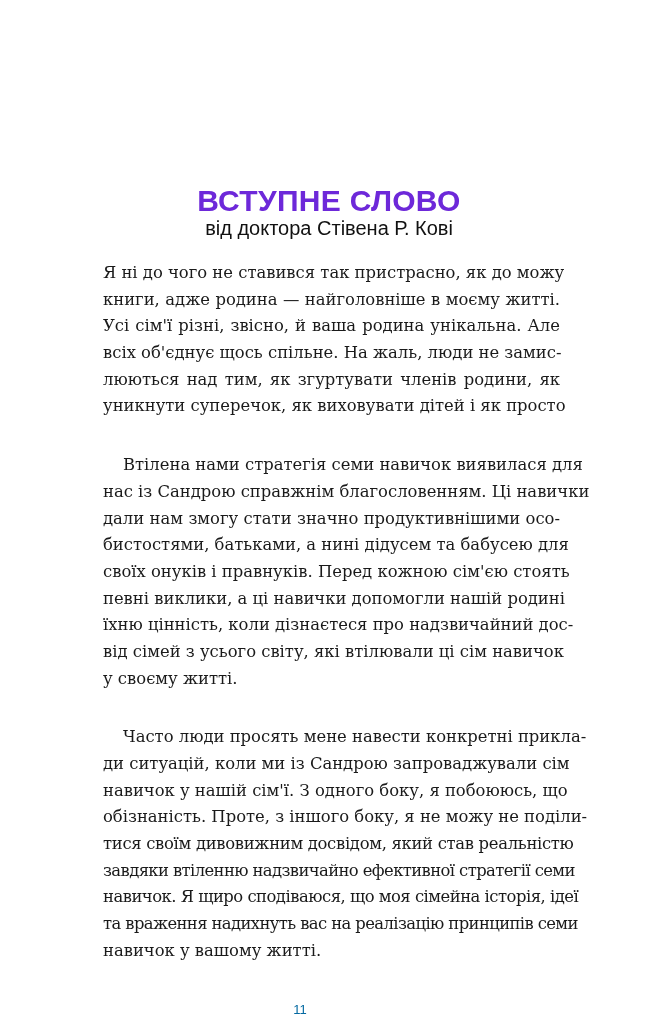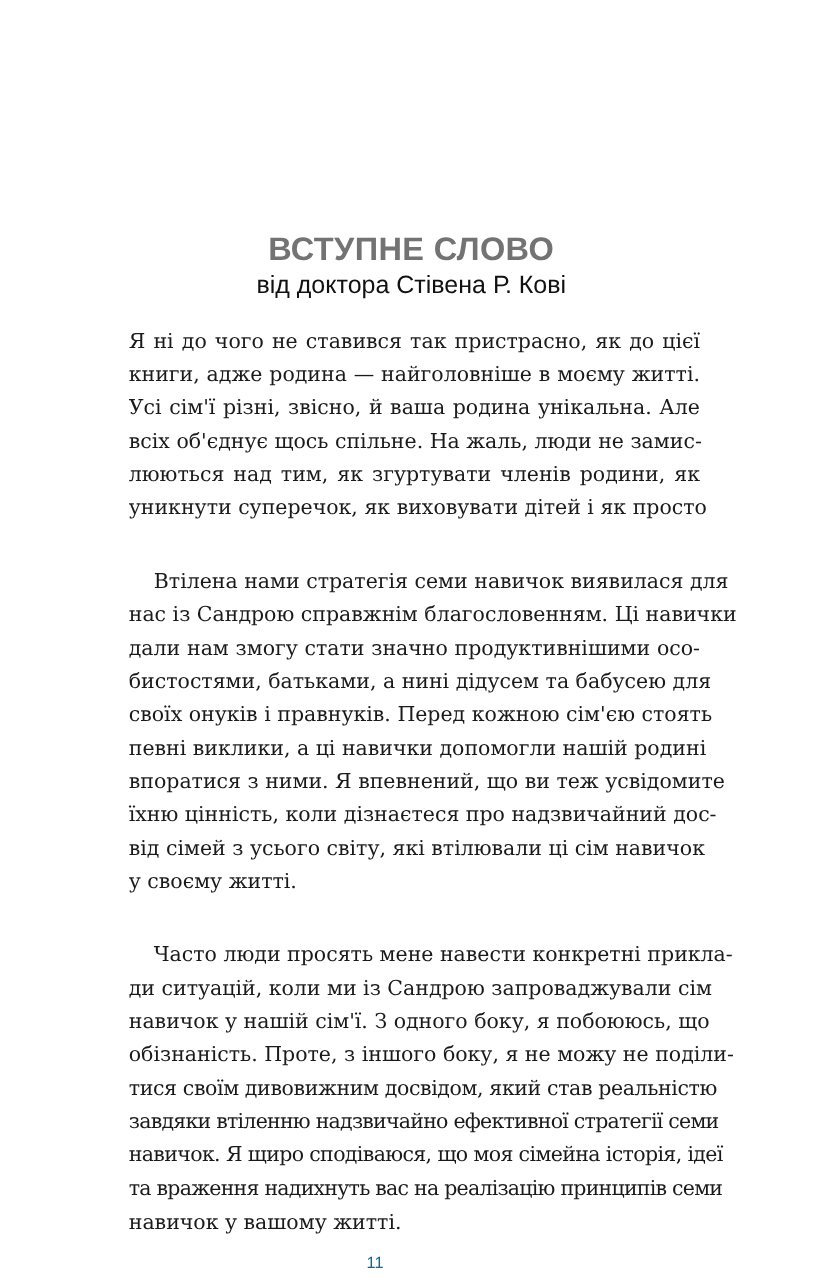--- a/index.html
+++ b/index.html
@@ -1,21 +1,21 @@
 <!DOCTYPE html>
 <html><head>
 <meta charset="utf-8">
 <style>
   html, body { margin: 0; padding: 0; background: #ffffff; }
   body { width: 658px; height: 1024px; position: relative; overflow: hidden; }
   .page { position: absolute; left: 0; top: 0; width: 658px; height: 1024px; background: #fff; }
   .title {
     position: absolute; left: 0; width: 658px; top: 184px;
     text-align: center; font-family: "Liberation Sans", sans-serif;
-    font-weight: bold; font-size: 26px; color: #737373; letter-spacing: 0.3px;
+    font-weight: bold; font-size: 30px; color: #6d28d9; letter-spacing: 0.3px;
   }
   .subtitle {
     position: absolute; left: 0; width: 658px; top: 217px;
     text-align: center; font-family: "Liberation Sans", sans-serif;
     font-size: 20px; color: #111;
   }
   .body-text {
     position: absolute; left: 103px; top: 260px; width: 457px;
     font-family: "DejaVu Serif", serif; font-size: 16.4px; color: #1a1a1a;
   }
@@ -32,34 +32,33 @@
 </style>
 </head>
 <body>
 
 <div class="page">
   <div class="title">ВСТУПНЕ СЛОВО</div>
   <div class="subtitle">від доктора Стівена Р. Кові</div>
 
   <div class="body-text">
 
-    <span class="line">Я ні до чого не ставився так пристрасно, як до цієї</span>
+    <span class="line">Я ні до чого не ставився так пристрасно, як до можу</span>
     <span class="line">книги, адже родина — найголовніше в моєму житті.</span>
     <span class="line">Усі сім'ї різні, звісно, й ваша родина унікальна. Але</span>
     <span class="line">всіх об'єднує щось спільне. На жаль, люди не замис-</span>
     <span class="line">люються над тим, як згуртувати членів родини, як</span>
     <span class="line">уникнути суперечок, як виховувати дітей і як просто</span>
 
     <span class="line indent">Втілена нами стратегія семи навичок виявилася для</span>
     <span class="line">нас із Сандрою справжнім благословенням. Ці навички</span>
     <span class="line">дали нам змогу стати значно продуктивнішими осо-</span>
     <span class="line">бистостями, батьками, а нині дідусем та бабусею для</span>
     <span class="line">своїх онуків і правнуків. Перед кожною сім'єю стоять</span>
     <span class="line">певні виклики, а ці навички допомогли нашій родині</span>
-    <span class="line">впоратися з ними. Я впевнений, що ви теж усвідомите</span>
     <span class="line">їхню цінність, коли дізнаєтеся про надзвичайний дос-</span>
     <span class="line">від сімей з усього світу, які втілювали ці сім навичок</span>
     <span class="line last">у своєму житті.</span>
 
     <span class="line indent">Часто люди просять мене навести конкретні прикла-</span>
     <span class="line">ди ситуацій, коли ми із Сандрою запроваджували сім</span>
     <span class="line">навичок у нашій сім'ї. З одного боку, я побоююсь, що</span>
     <span class="line">обізнаність. Проте, з іншого боку, я не можу не поділи-</span>
     <span class="line" style="letter-spacing:-0.3px">тися своїм дивовижним досвідом, який став реальністю</span>
     <span class="line" style="letter-spacing:-0.6px">завдяки втіленню надзвичайно ефективної стратегії семи</span>

